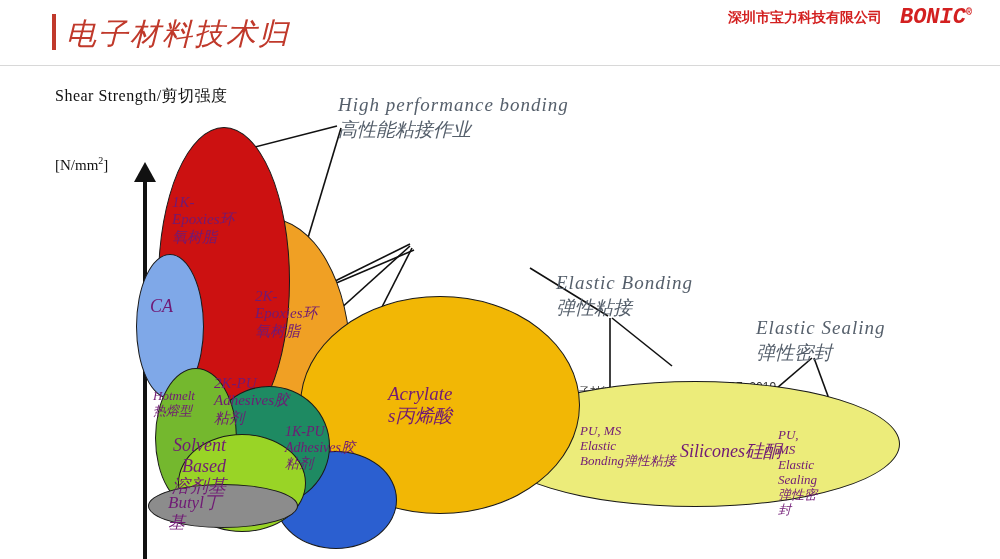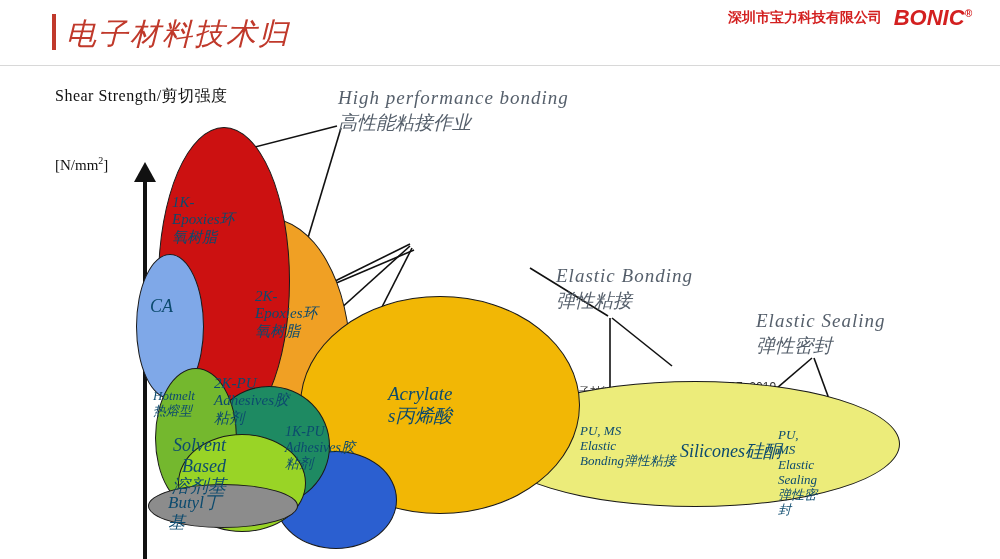--- a/index.html
+++ b/index.html
@@ -30,21 +30,21 @@
     white-space:nowrap;
   }
   #company-name {
     position:absolute; right:118px; top:9px;
     font-family:"Liberation Sans", sans-serif;
     font-size:14px; font-weight:bold; color:#d32020;
     white-space:nowrap;
   }
   #brand-logo {
     position:absolute; right:28px; top:5px;
-    font-family:Liberation Sans, sans-serif;
+    font-family:Liberation Mono, monospace;
     font-size:22px; font-style:italic; font-weight:bold;
     color:#d32020; white-space:nowrap;
   }
   #brand-logo sup { font-size:10px; vertical-align:super; }
 
   
   #chart { position:absolute; left:0; top:66px; width:804px; height:493px; }
 
   .axis-line { position:absolute; background:#111; }
   #y-axis { left:143px; top:112px; width:4px; height:405px; }
@@ -72,34 +72,35 @@
   
   .bubble {
     position:absolute;
     border:1.5px solid #1a1a1a;
     border-radius:50%;
   }
   .bubble-label {
     position:absolute;
     font-family:"Liberation Serif", serif;
     font-style:italic;
-    color:#0c4a6e;
+    color:#701a75;
     line-height:1.15;
     white-space:pre-line;
     pointer-events:none;
   }
 
   
   .callout {
     position:absolute;
     font-family:"Liberation Serif", serif;
     font-style:italic;
     color:#555f6b;
     white-space:nowrap;
     line-height:1.3;
+    margin-top:7px;
   }
   .callout .en { font-size:19px; letter-spacing:1px; display:block; }
   .callout .zh { font-size:19px; display:block; }
 
   #footnote-cn {
     position:absolute; left:568px; top:318px;
     font-family:"Liberation Sans", sans-serif;
     font-size:11px; color:#333; white-space:nowrap;
   }
   #footnote-date {

